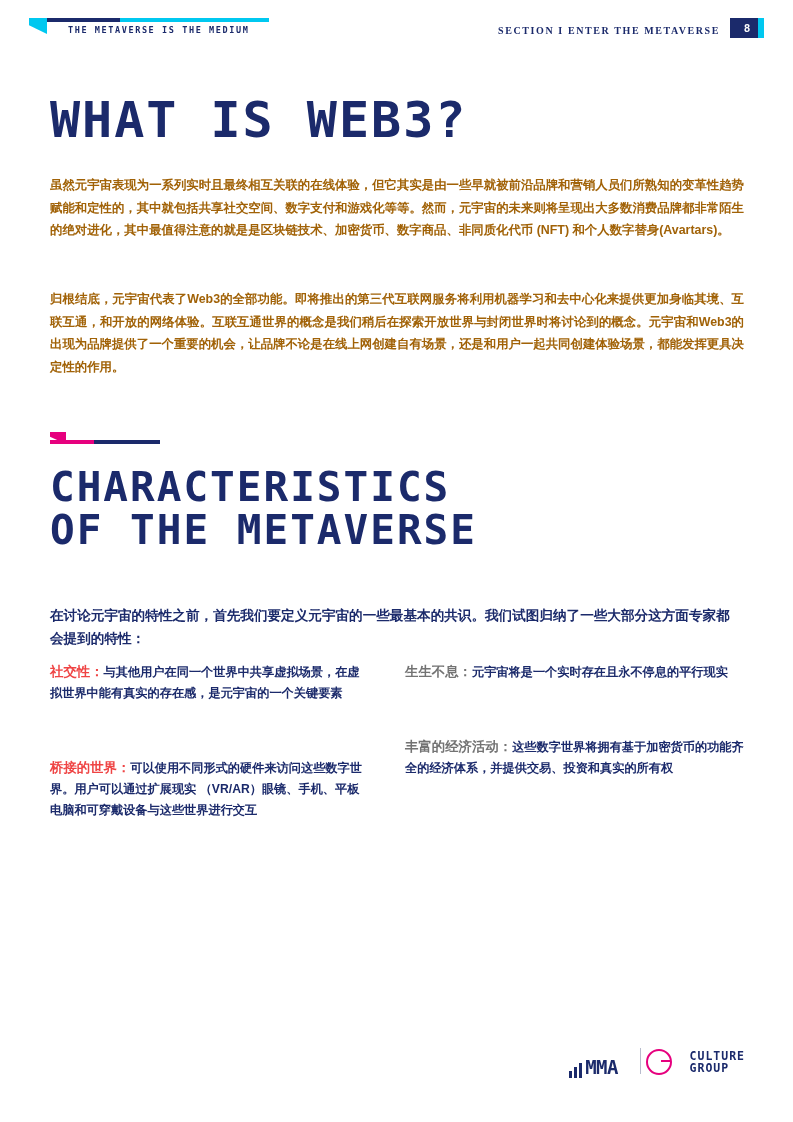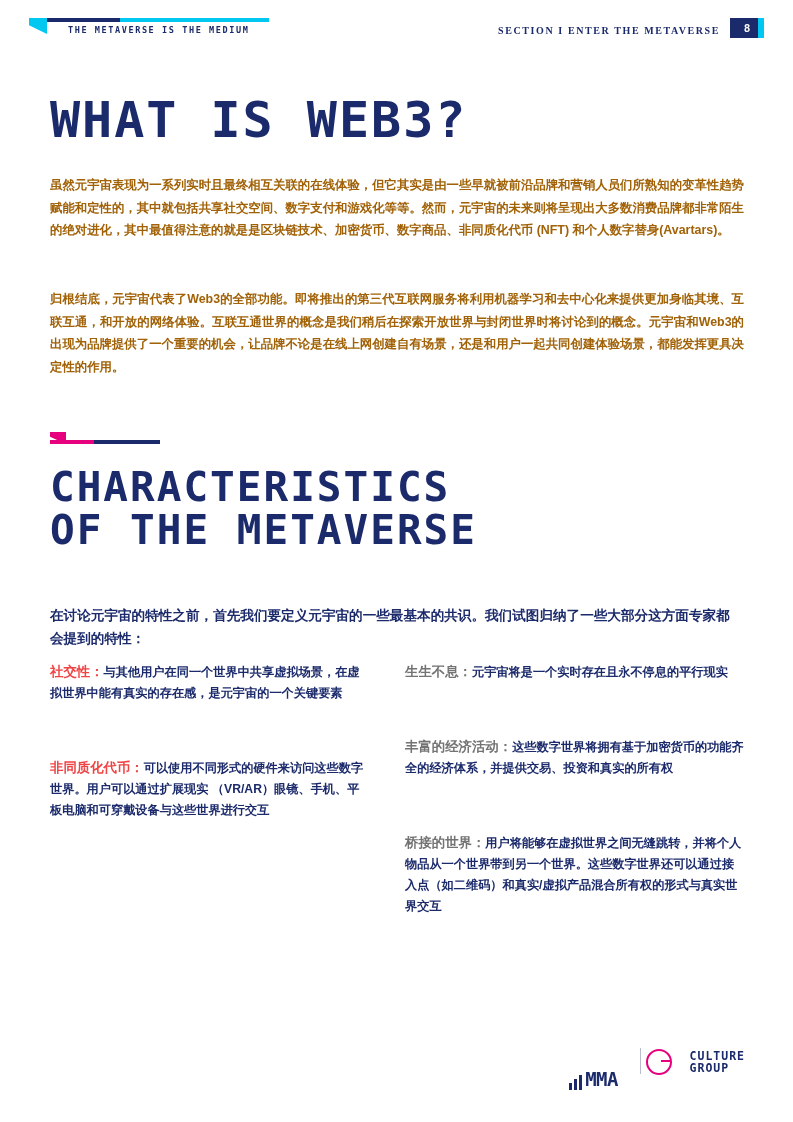--- a/index.html
+++ b/index.html
@@ -195,21 +195,21 @@
   .footer {
     position: absolute;
     left: 0;
     bottom: 34px;
     width: 793px;
     height: 40px;
   }
   .mma-logo {
     position: absolute;
     right: 175px;
-    top: 20px;
+    top: 8px;
     display: flex;
     align-items: flex-end;
     gap: 3px;
   }
   .mma-bars {
     display: inline-flex;
     align-items: flex-end;
     gap: 2px;
     height: 15px;
   }
@@ -296,37 +296,34 @@
 
 <div class="intro-bold">在讨论元宇宙的特性之前，首先我们要定义元宇宙的一些最基本的共识。我们试图归纳了一些大部分这方面专家都会提到的特性：</div>
 
 <div class="features">
   <div class="col-left">
     <div class="feature">
       <span class="lead">社交性：</span><span class="txt">与其他用户在同一个世界中共享虚拟场景，在虚拟世界中能有真实的存在感，是元宇宙的一个关键要素</span>
     </div>
     <div class="gap-60"></div>
     <div class="feature">
-      <span class="lead">非同质化代币：</span><span class="txt">可以使用不同形式的硬件来访问这些数字世界。用户可以通过扩展现实 （VR/AR）眼镜、手机、平板电脑和可穿戴设备与这些世界进行交互</span>
+      <span class="lead">桥接的世界：</span><span class="txt">可以使用不同形式的硬件来访问这些数字世界。用户可以通过扩展现实 （VR/AR）眼镜、手机、平板电脑和可穿戴设备与这些世界进行交互</span>
     </div>
     <div class="gap-60"></div>
   </div>
 
   <div class="col-right">
     <div class="feature">
       <span class="lead">生生不息：</span><span class="txt">元宇宙将是一个实时存在且永不停息的平行现实</span>
     </div>
     <div class="gap-60"></div>
     <div class="feature">
       <span class="lead">丰富的经济活动：</span><span class="txt">这些数字世界将拥有基于加密货币的功能齐全的经济体系，并提供交易、投资和真实的所有权</span>
     </div>
     <div class="gap-60"></div>
-    <div class="feature">
-      <span class="lead">桥接的世界：</span><span class="txt">用户将能够在虚拟世界之间无缝跳转，并将个人物品从一个世界带到另一个世界。这些数字世界还可以通过接入点（如二维码）和真实/虚拟产品混合所有权的形式与真实世界交互</span>
-    </div>
   </div>
 </div>
 
 <div class="footer">
   <div class="mma-logo">
     <span class="mma-bars">
         <i></i>
         <i></i>
         <i></i>
       </span>

